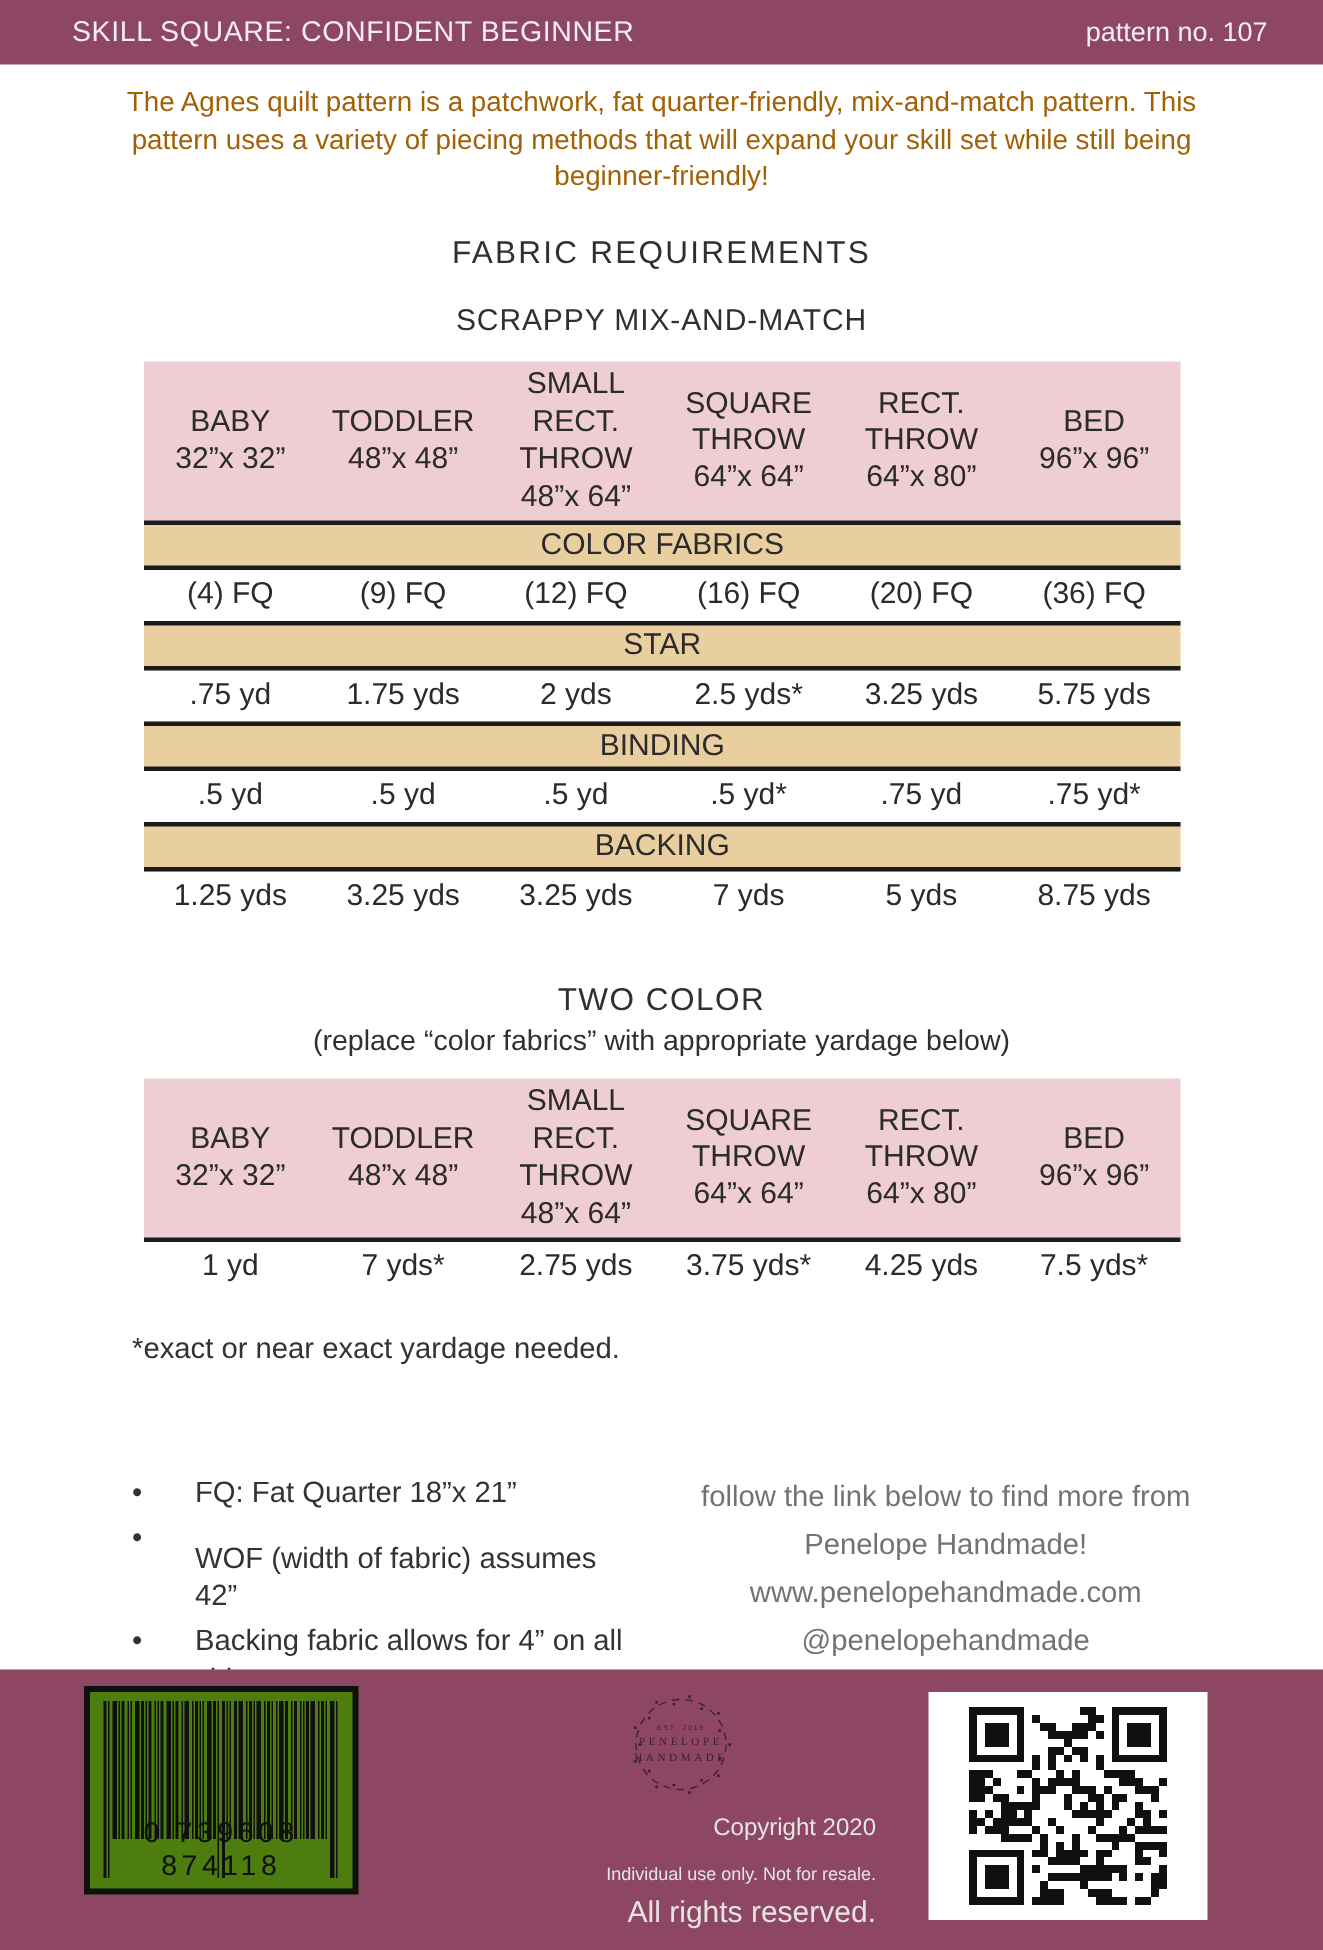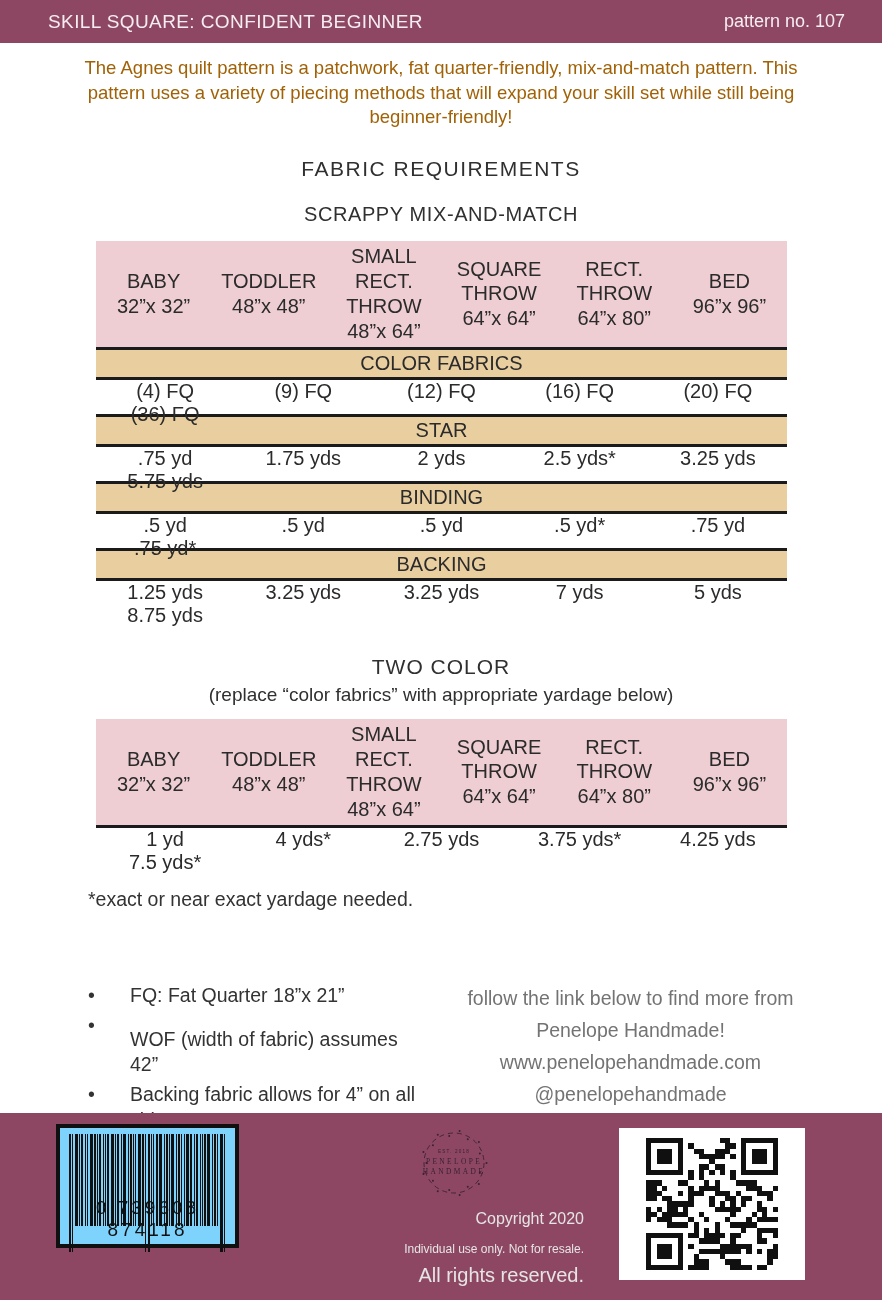--- a/index.html
+++ b/index.html
@@ -19,39 +19,39 @@
     line-height:1.33;color:#a16207;}
   .h-title{margin-top:27px;text-align:center;font-size:21px;letter-spacing:1.5px;color:#303030;}
   .h-sub{margin-top:22px;text-align:center;font-size:20px;letter-spacing:.6px;color:#303030;}
   
   .ftable{width:691px;margin:15px 0 0 96px;}
   .ft-header{display:grid;grid-template-columns:repeat(6,1fr);background:#eecdd3;
     min-height:106px;align-items:center;}
   .ft-header .cell{text-align:center;font-size:20px;line-height:1.24;white-space:pre-line;color:#2b2b2b;}
   .band{background:#e9cfa0;border-top:3px solid #1b1b1b;border-bottom:3px solid #1b1b1b;
     height:27px;display:flex;align-items:center;justify-content:center;font-size:20px;color:#2b2b2b;}
-  .vrow{display:grid;grid-template-columns:repeat(5,1fr);height:34px;align-items:center;}
+  .vrow{display:grid;grid-template-columns:repeat(6,1fr);height:34px;align-items:center;}
   .vrow .cell{text-align:center;font-size:20px;color:#2b2b2b;}
   .ft-header.bordered{border-bottom:3px solid #1b1b1b;}
   
   .two-title{margin-top:40px;text-align:center;font-size:21px;letter-spacing:1px;color:#303030;}
   .two-sub{margin-top:5px;text-align:center;font-size:19px;color:#303030;}
   .ftable.second{margin-top:13px;}
   .note{margin:26px 0 0 88px;font-size:19.5px;color:#333;}
   
   .cols{display:flex;margin-top:72px;}
   .bullets{margin-left:88px;width:335px;font-size:19.5px;color:#333;}
   .bullet-row{display:flex;margin-bottom:4px;line-height:1.32;}
   .bullet-marker{width:42px;flex:0 0 42px;}
   .follow{margin-left:35px;width:345px;text-align:center;font-size:19.5px;
     line-height:1.6;color:#737373;}
   .follow div{margin-bottom:1px;}
   
   .footer{position:absolute;left:0;bottom:0;width:882px;height:187px;background:#8e4763;}
-  .barcode{position:absolute;left:56px;top:11px;width:183px;height:124px;background:#7dd3fc;
+  .barcode{position:absolute;left:56px;top:11px;width:183px;height:139px;background:#4d7c0f;
     border:4px solid #101010;box-sizing:border-box;}
   .bars{position:relative;margin:6px 9px 0;height:92px;display:flex;align-items:flex-start;overflow:visible;}
   .bars .bar{background:#101010;flex:0 0 auto;}
   .bc-digits{position:absolute;bottom:3px;left:0;right:0;text-align:center;
     font-size:19px;letter-spacing:3px;color:#101010;}
   .logo-col{position:absolute;left:324px;top:12px;width:260px;text-align:right;color:#e5e5e5;}
   .logo-col svg{display:block;margin:0 auto;}
   .fline1{margin-top:9px;font-size:16px;}
   .fline2{margin-top:14px;font-size:12px;}
   .fline3{margin-top:8px;font-size:20px;}
@@ -145,21 +145,21 @@
 THROW
 64”x 64”</div>
       <div class="cell">RECT.
 THROW
 64”x 80”</div>
       <div class="cell">BED
 96”x 96”</div>
     </div>
     <div class="vrow">
       <div class="cell">1 yd</div>
-      <div class="cell">4 yds*</div>
+      <div class="cell">7 yds*</div>
       <div class="cell">2.75 yds</div>
       <div class="cell">3.75 yds*</div>
       <div class="cell">4.25 yds</div>
       <div class="cell">7.5 yds*</div>
     </div>
   </div>
 
 <div class="note">*exact or near exact yardage needed.</div>
 
 <div class="cols">

